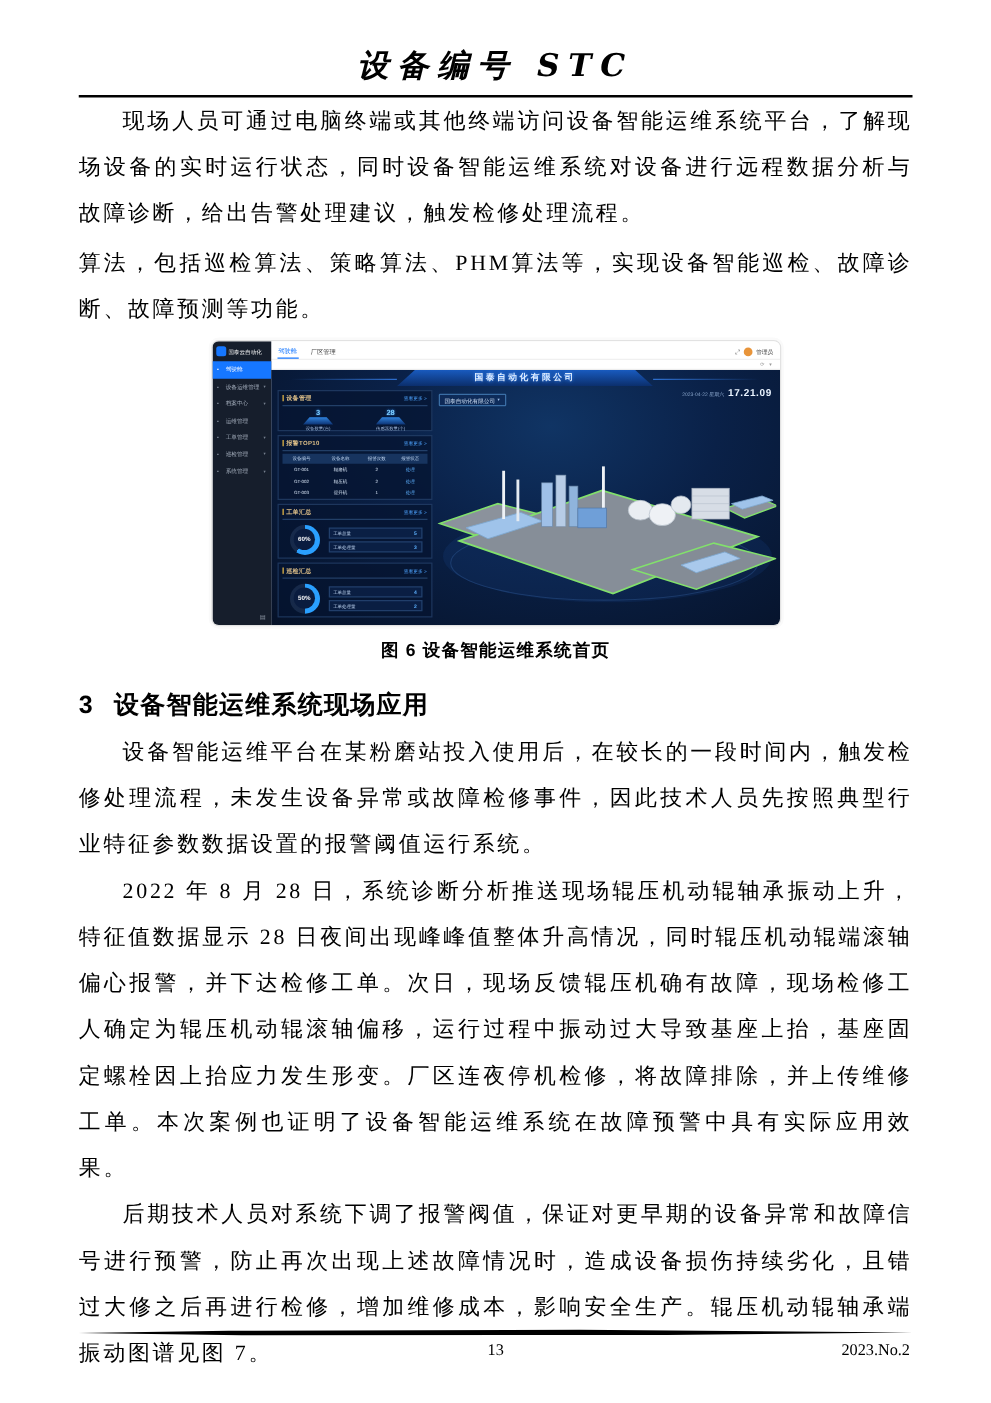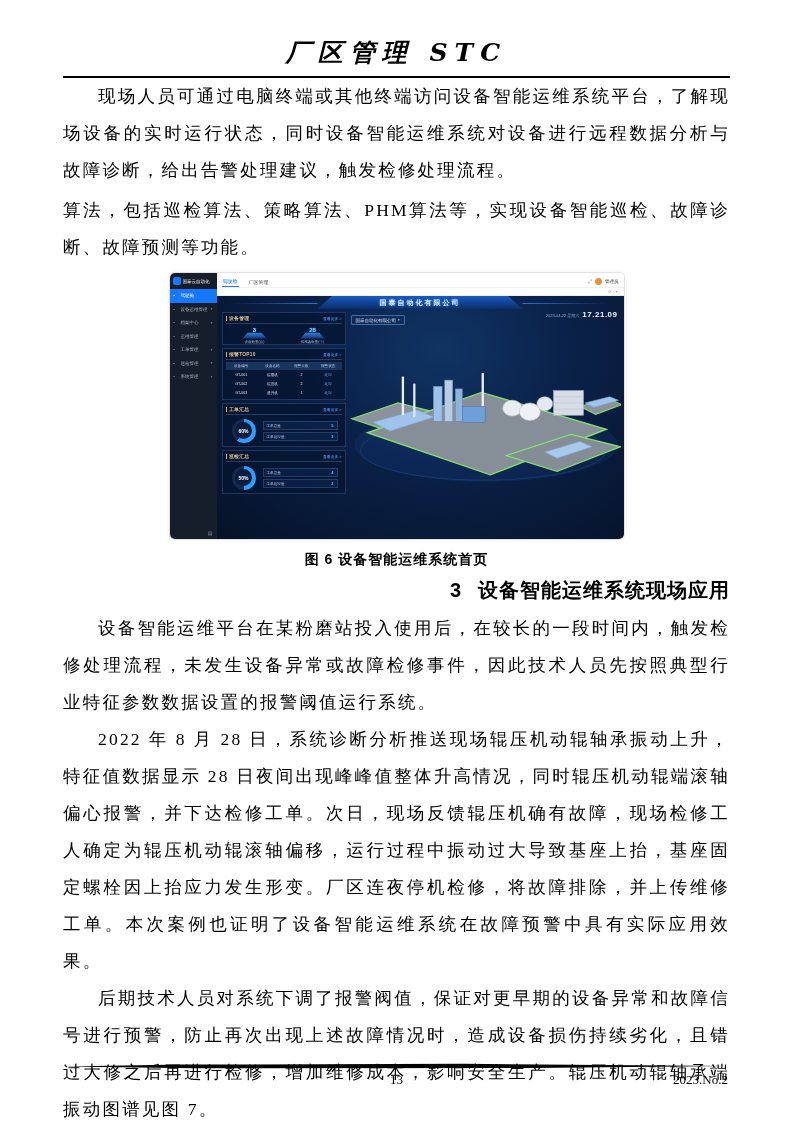--- a/index.html
+++ b/index.html
@@ -41,34 +41,33 @@
     font-weight: bold;
     font-size: 14px;
     letter-spacing: 1px;
     margin-top: 11px;
   }
   .section-heading {
     font-family: "Liberation Sans", sans-serif;
     font-weight: bold;
     font-size: 20px;
     letter-spacing: 1px;
-    margin: 8px 0 6px;
-    text-align: right;
+    margin: 20px 0 6px;
   }
   .section-heading .sec-num { margin-right: 16px; }
   
   .doc-footer { position: absolute; left: 63px; right: 63px; bottom: 34px; }
   .footer-rule { display: block; width: 100%; height: 7px; }
   .footer-row { position: relative; margin-top: 2px; font-size: 13px; }
   .page-num { display: block; text-align: center; }
   .issue-num { position: absolute; right: 2px; top: 0; }
 
   
   .dash {
-    width: 456px; height: 268px;
+    width: 456px; height: 229px;
     margin: 4px auto 0;
     border: 1px solid #e2e2e2;
     border-radius: 6px;
     overflow: hidden;
     display: flex;
     background: #fff;
     font-family: "Liberation Sans", sans-serif;
     text-align: left;
     box-shadow: 0 0 0 2px #fafafa;
   }
@@ -155,21 +154,21 @@
     display: flex; justify-content: space-between; align-items: baseline; }
   .kv-label { font-size: 3.6px; color: #bcd2ee; }
   .kv-val { font-size: 4px; font-weight: bold; color: #5db1ff; }
   .factory { position: absolute; left: 133px; top: 42px; right: 2px; bottom: 0; }
 </style>
 </head>
 <body>
 
 <div class="page">
 
-  <div class="journal-title">厂区管理 STC</div>
+  <div class="journal-title">设备编号 STC</div>
   <div class="header-rule"></div>
 
   <p class="body-text indent">现场人员可通过电脑终端或其他终端访问设备智能运维系统平台，了解现场设备的实时运行状态，同时设备智能运维系统对设备进行远程数据分析与故障诊断，给出告警处理建议，触发检修处理流程。</p>
   <p class="body-text first-para">算法，包括巡检算法、策略算法、PHM算法等，实现设备智能巡检、故障诊断、故障预测等功能。</p>
 
   <figure class="figure">
     <div class="dash">
 
       <aside class="dash-side">
         <div class="dash-logo">

